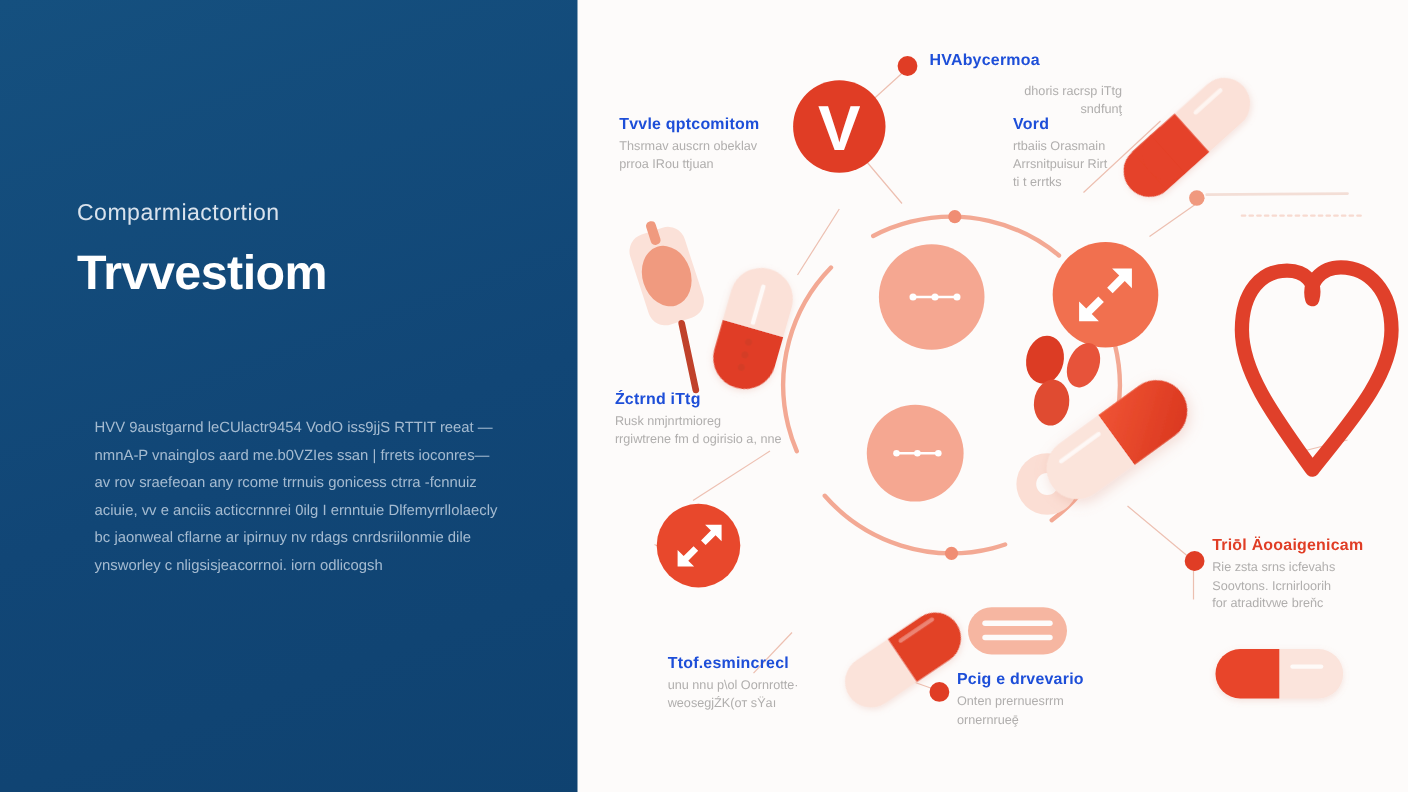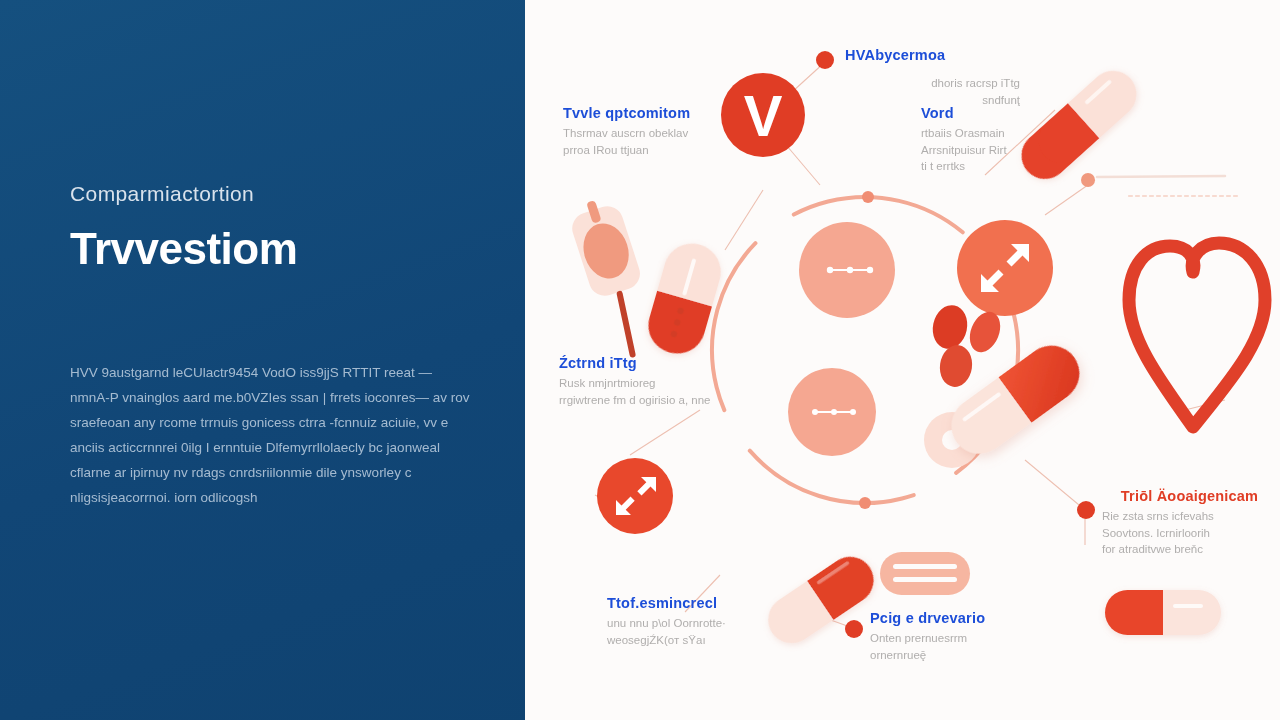--- a/index.html
+++ b/index.html
@@ -41,38 +41,38 @@
     letter-spacing:-0.5px;
   }
   #headline .l2 { display:block; }
   #body-copy {
     position:absolute; left:70px; top:360px;
     width:400px;
     font-size:13.5px; line-height:25px;
     color:#b9cbdd;
     opacity:.88;
   }
-  #body-copy p { margin:0; }
+  #body-copy p { margin:16px; }
 
   
   #right-panel {
     position:absolute; left:525px; top:0;
     width:755px; height:720px;
     background:#fdfbfa;
   }
   #diagram-svg { position:absolute; left:0; top:0; }
 
   
   .callout { position:absolute; }
   .callout .c-title {
     font-size:14.5px; font-weight:700;
     color:#1d4ed8; letter-spacing:.2px;
     margin-bottom:4px; white-space:nowrap;
   }
-  .callout .c-title.strong { color:#e03d25;text-align:center; }
+  .callout .c-title.strong { color:#e03d25; }
   .callout .c-body {
     font-size:11.5px; line-height:16.5px;
     color:#b0aead;
   }
 </style>
 </head>
 <body>
 
 <div id="slide">
 

